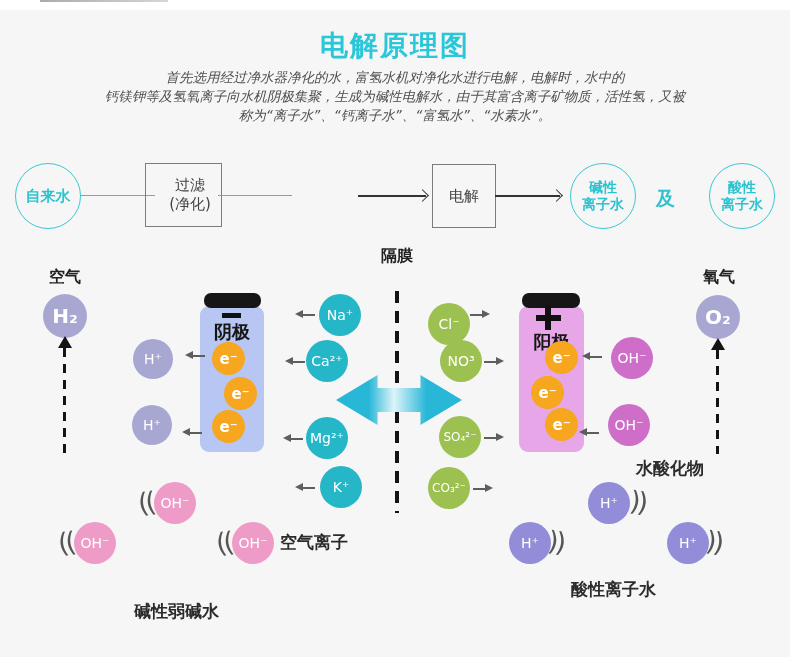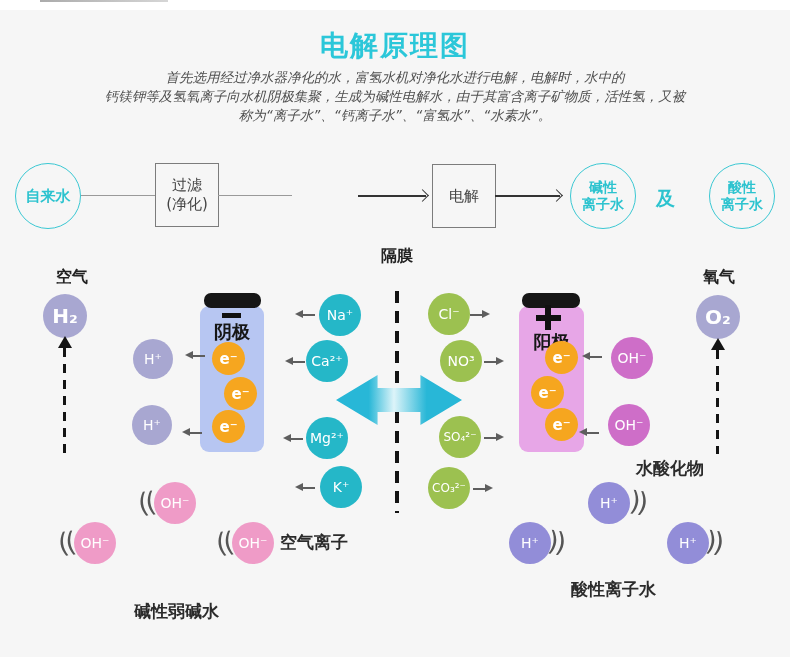--- a/index.html
+++ b/index.html
@@ -66,40 +66,40 @@
   <div class="main-bg"></div>
   <div class="top-line"></div>
 
   <div class="abs title">电解原理图</div>
   <div class="abs desc" style="top:69px;">首先选用经过净水器净化的水，富氢水机对净化水进行电解，电解时，水中的</div>
   <div class="abs desc" style="top:107px;">称为“离子水”、“钙离子水”、“富氢水”、“水素水”。</div>
   <div class="abs desc" style="top:88px;">钙镁钾等及氢氧离子向水机阴极集聚，生成为碱性电解水，由于其富含离子矿物质，活性氢，又被</div>
 
   <div class="circle flow-circle" style="left:15px;top:163px;">自来水</div>
   <div class="hline" style="left:81px;top:195px;width:74px;"></div>
-  <div class="flow-rect" style="left:155px;top:163px;">过滤
+  <div class="flow-rect" style="left:145px;top:163px;padding-left:13px;">过滤
 (净化)</div>
   <div class="hline" style="left:218px;top:195px;width:74px;"></div>
   <div class="farrow" style="left:358px;top:195px;width:68px;">
       <span class="chev"></span>
     </div>
   <div class="flow-rect" style="left:432px;top:164px;">电解</div>
   <div class="farrow" style="left:495px;top:195px;width:65px;">
       <span class="chev"></span>
     </div>
   <div class="circle flow-circle" style="left:570px;top:163px;font-size:14px;">碱性
 离子水</div>
   <div class="and-text" style="left:656px;top:186px;">及</div>
   <div class="circle flow-circle" style="left:709px;top:163px;font-size:14px;">酸性
 离子水</div>
 
   <div class="lbl" style="left:381px;top:246px;">隔膜</div>
   <div class="vdash-bold" style="left:395px;top:291px;height:222px;"></div>
 
-  <div class="lbl" style="left:56px;top:267px;">空气</div>
+  <div class="lbl" style="left:49px;top:267px;">空气</div>
   <div class="circle gas lavender" style="left:43px;top:294px;">H₂</div>
   <div class="up-tri" style="left:58px;top:336px;"></div>
   <div class="vdash" style="left:63px;top:348px;height:106px;"></div>
 
   <div class="lbl" style="left:703px;top:267px;">氧气</div>
   <div class="circle gas lavender" style="left:696px;top:295px;">O₂</div>
   <div class="up-tri" style="left:711px;top:338px;"></div>
   <div class="vdash" style="left:716px;top:350px;height:104px;"></div>
 
   <div class="cap" style="left:204px;top:293px;width:57px;"></div>
@@ -144,21 +144,21 @@
   <div class="circle ion lavender" style="left:132px;top:405px;width:40px;height:40px;">H⁺</div>
   <div class="sarrow toleft" style="left:185px;top:351px;">
       <span class="tri"></span>
       <span class="tail"></span>
     </div>
   <div class="sarrow toleft" style="left:182px;top:428px;">
       <span class="tri"></span>
       <span class="tail"></span>
     </div>
 
-  <div class="circle ion anion" style="left:428px;top:293px;">Cl⁻</div>
+  <div class="circle ion anion" style="left:428px;top:303px;">Cl⁻</div>
   <div class="circle ion anion" style="left:440px;top:340px;">NO³</div>
   <div class="circle ion anion small" style="left:439px;top:416px;">SO₄²⁻</div>
   <div class="circle ion anion small" style="left:428px;top:467px;">CO₃²⁻</div>
   <div class="sarrow toright" style="left:470px;top:310px;">
       <span class="tri"></span>
       <span class="tail"></span>
     </div>
   <div class="sarrow toright" style="left:484px;top:357px;">
       <span class="tri"></span>
       <span class="tail"></span>

